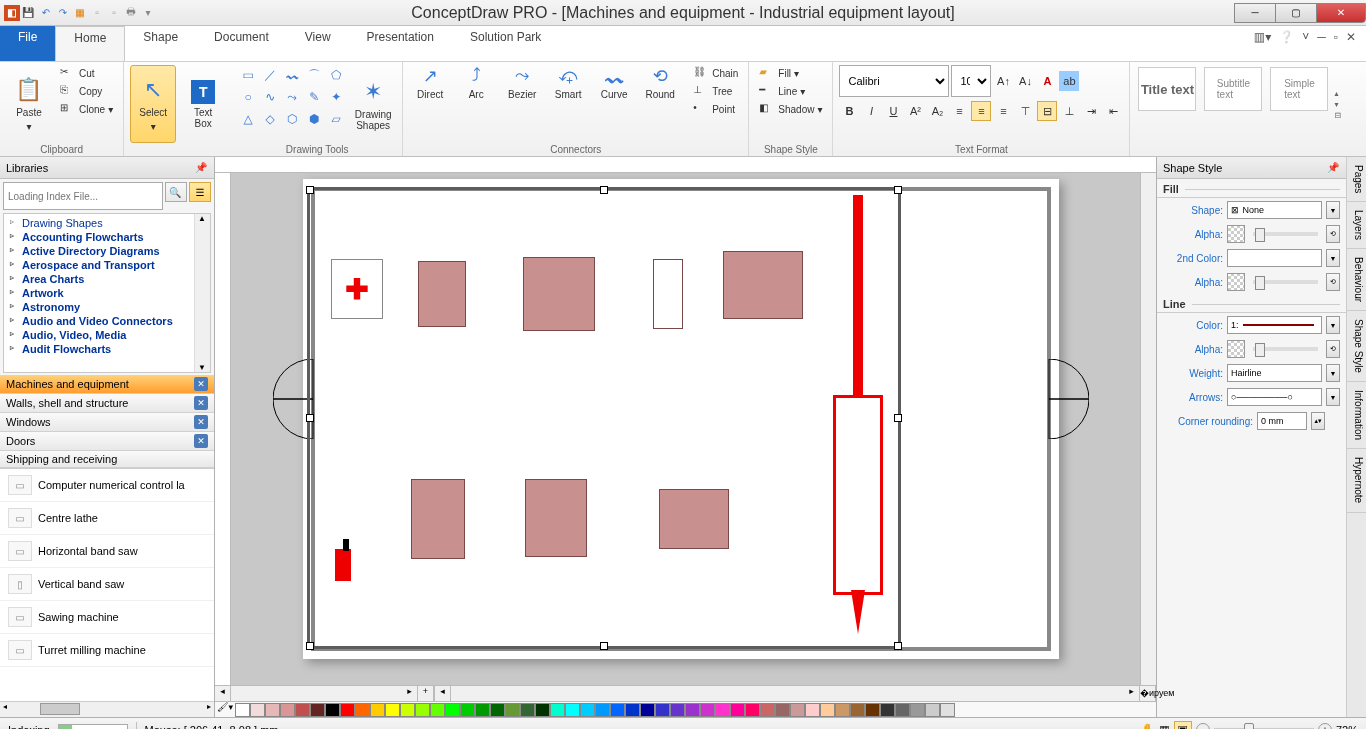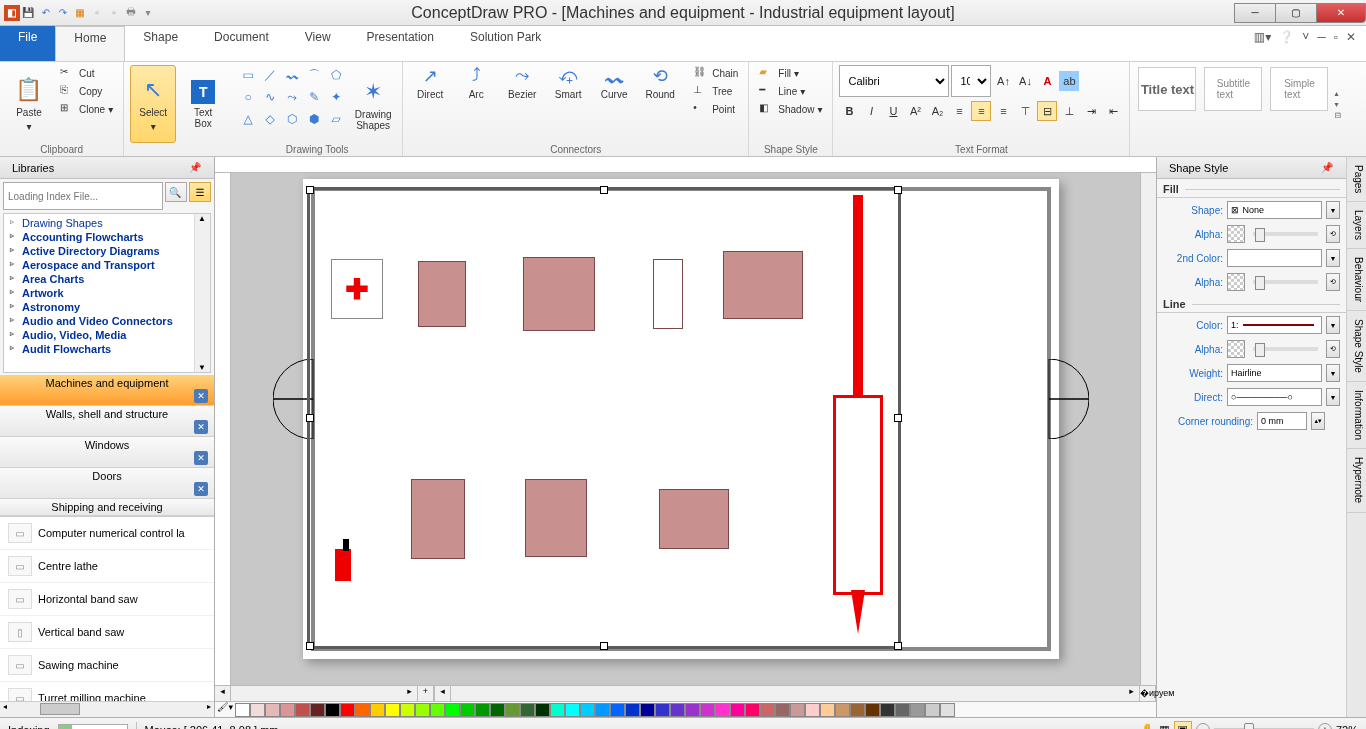--- a/index.html
+++ b/index.html
@@ -30,36 +30,36 @@
 .tool-cell { width:20px; height:20px; border:1px solid transparent; display:flex; align-items:center; justify-content:center; font-size:12px; color:#3a7bd5; }
 .conn-row { display:flex; gap:4px; }
 .conn-btn { display:flex; flex-direction:column; align-items:center; width:42px; font-size:10px; color:#333; gap:2px; }
 .conn-btn .ico { font-size:18px; color:#3a7bd5; height:22px; }
 .font-select { height:32px; border:1px solid #aaa; font-size:11px; padding:0 4px; background:#fff; }
 .tf-row { display:flex; gap:2px; align-items:center; }
 .tf-btn { width:20px; height:20px; display:flex; align-items:center; justify-content:center; font-size:11px; color:#333; border:1px solid transparent; }
 .style-tile { width:58px; height:44px; border:1px solid #ccc; background:#fff; display:flex; flex-direction:column; align-items:center; justify-content:center; font-size:10px; color:#888; margin:2px; }
 .workspace { display:flex; height:560px; }
 .left-panel { width:215px; border-right:1px solid #b0b0b0; background:#f5f5f5; display:flex; flex-direction:column; }
-.panel-hdr { height:22px; background:linear-gradient(#f0f0f0,#e0e0e0); border-bottom:1px solid #c0c0c0; padding:3px 12px; font-size:11px; display:flex; align-items:center; }
+.panel-hdr { height:22px; background:linear-gradient(#f0f0f0,#e0e0e0); border-bottom:1px solid #c0c0c0; padding:3px 6px; font-size:11px; display:flex; align-items:center; }
 .pin { margin-left:auto; font-size:10px; }
 .lib-search-row { display:flex; padding:3px; gap:2px; }
 .lib-search { flex:1; height:28px; border:1px solid #aaa; font-size:10px; padding:0 4px; color:#888; }
 .lib-sbtn { width:22px; height:20px; border:1px solid #aaa; background:linear-gradient(#f8f8f8,#e8e8e8); font-size:10px; }
 .lib-sbtn.active { background:linear-gradient(#ffe9a8,#ffd66b); border-color:#d9a93e; }
 .lib-tree { height:160px; overflow:hidden; background:#fff; border:1px solid #c8c8c8; margin:0 3px; font-size:11px; padding:2px 0; position:relative; }
 .lib-tree .scroll { position:absolute; right:0; top:0; width:16px; height:100%; background:#f0f0f0; border-left:1px solid #ddd; }
 .lib-tree .scroll::before { content:"▲"; position:absolute; top:0; left:3px; font-size:8px; }
 .lib-tree .scroll::after { content:"▼"; position:absolute; bottom:0; left:3px; font-size:8px; }
 .tree-item { padding:1px 4px 1px 18px; color:#003399; cursor:pointer; position:relative; }
 .tree-item::before { content:"▹"; position:absolute; left:6px; font-size:8px; color:#666; }
 .tree-item.bold { font-weight:bold; }
 .tree-item.plain { color:#003399; font-weight:normal; }
 .lib-tabs { margin-top:2px; }
-.lib-tab { display:flex; align-items:center; padding:2px 6px; font-size:11px; background:linear-gradient(#fafafa,#e8e8e8); border-bottom:1px solid #d0d0d0;flex-direction:column; }
+.lib-tab { display:flex; align-items:center; padding:2px 6px; font-size:11px; background:linear-gradient(#fafafa,#e8e8e8); border-bottom:1px solid #d0d0d0; }
 .lib-tab.sel { background:linear-gradient(#ffd27a,#ff9d2e); font-weight:normal; }
 .lib-tab .x { margin-left:auto; width:14px; height:14px; background:#4a7ab8; color:#fff; border-radius:2px; font-size:9px; display:flex; align-items:center; justify-content:center; }
 .shape-list { flex:1; overflow:hidden; background:#fff; border-top:1px solid #ccc; position:relative; }
 .shape-item { display:flex; align-items:center; gap:6px; padding:6px 8px; border-bottom:1px solid #f0f0f0; font-size:11px; }
 .shape-item .thumb { width:24px; height:20px; background:#f8f8f8; border:1px solid #ddd; display:flex; align-items:center; justify-content:center; font-size:10px; color:#888; }
 .hscroll-mini { height:16px; background:#f0f0f0; border-top:1px solid #ccc; display:flex; }
 .canvas-area { flex:1; background:#c8c8c8; position:relative; display:flex; flex-direction:column; }
 .canvas-scroll-v { position:absolute; right:0; top:16px; bottom:32px; width:16px; background:#f0f0f0; border-left:1px solid #bbb; }
 .canvas-rulers-h { height:16px; background:#fff; border-bottom:1px solid #bbb; }
 .canvas-body { flex:1; display:flex; }
@@ -574,21 +574,21 @@
           <div class="prop-drop">⟲</div>
         </div>
       <div class="prop-row">
           <div class="prop-label">Weight:</div>
           <div class="prop-field">
             <span>Hairline</span>
           </div>
           <div class="prop-drop">▼</div>
         </div>
       <div class="prop-row">
-          <div class="prop-label">Direct:</div>
+          <div class="prop-label">Arrows:</div>
           <div class="prop-field">○────────○</div>
           <div class="prop-drop">▼</div>
         </div>
       <div class="prop-row">
           <div class="prop-label" style="width:90px">Corner rounding:</div>
           <div class="prop-field" style="flex:0 0 50px">
             <span>0 mm</span>
           </div>
           <div class="prop-drop">▴▾</div>
         </div>

